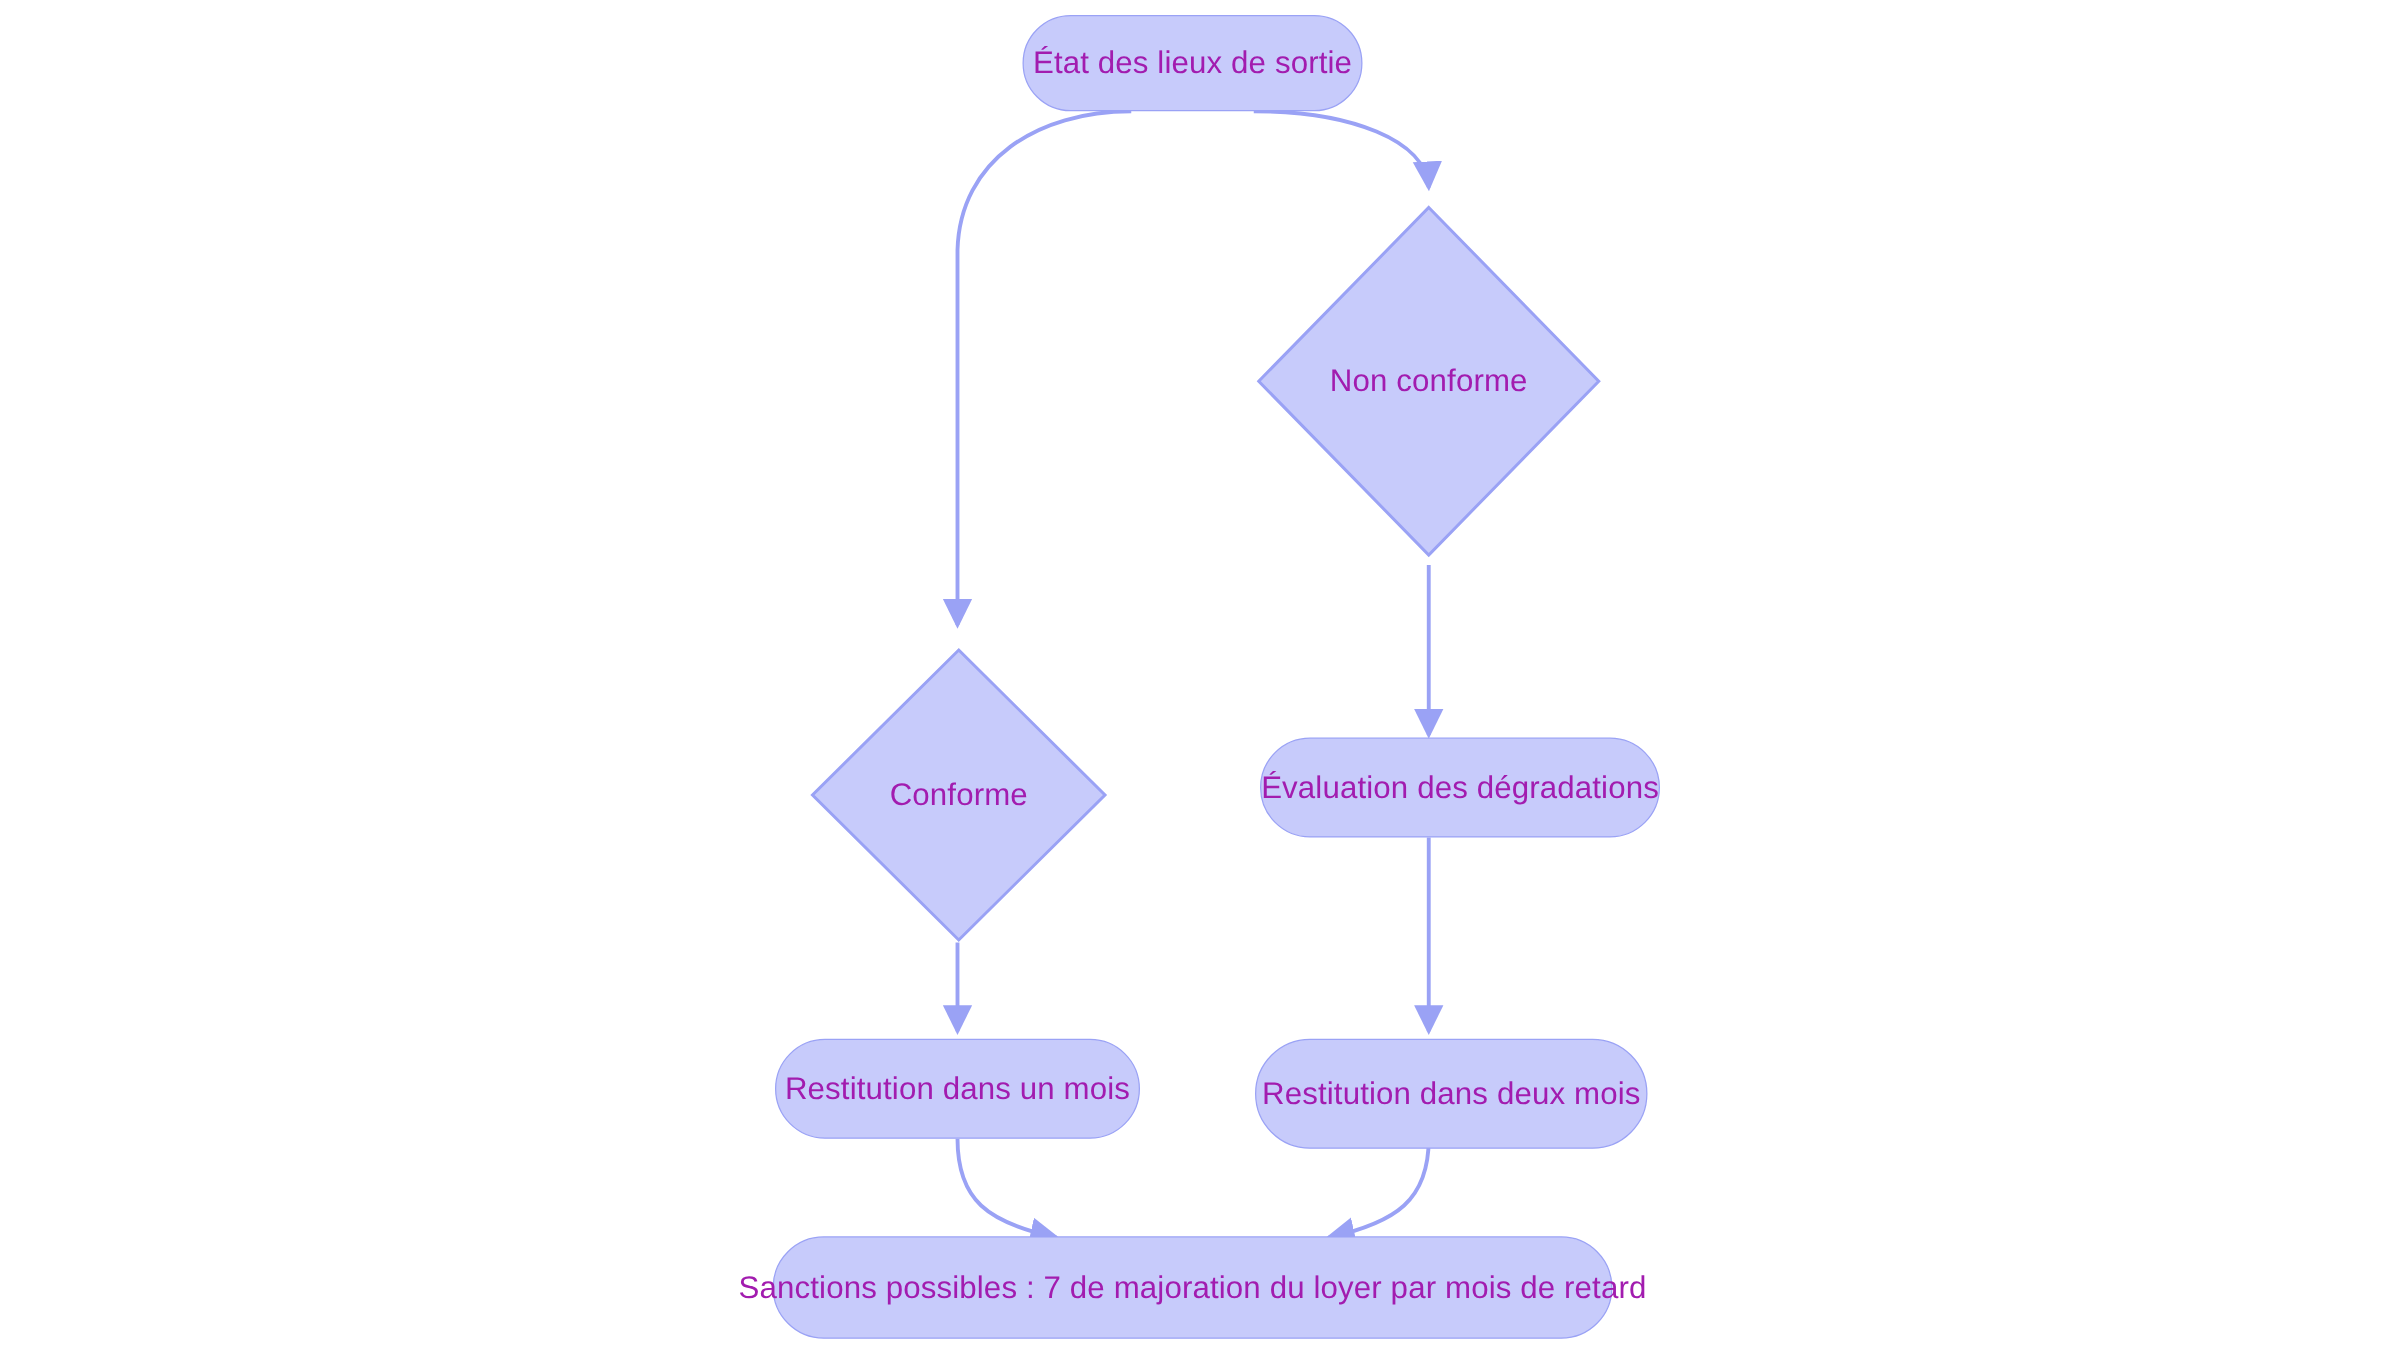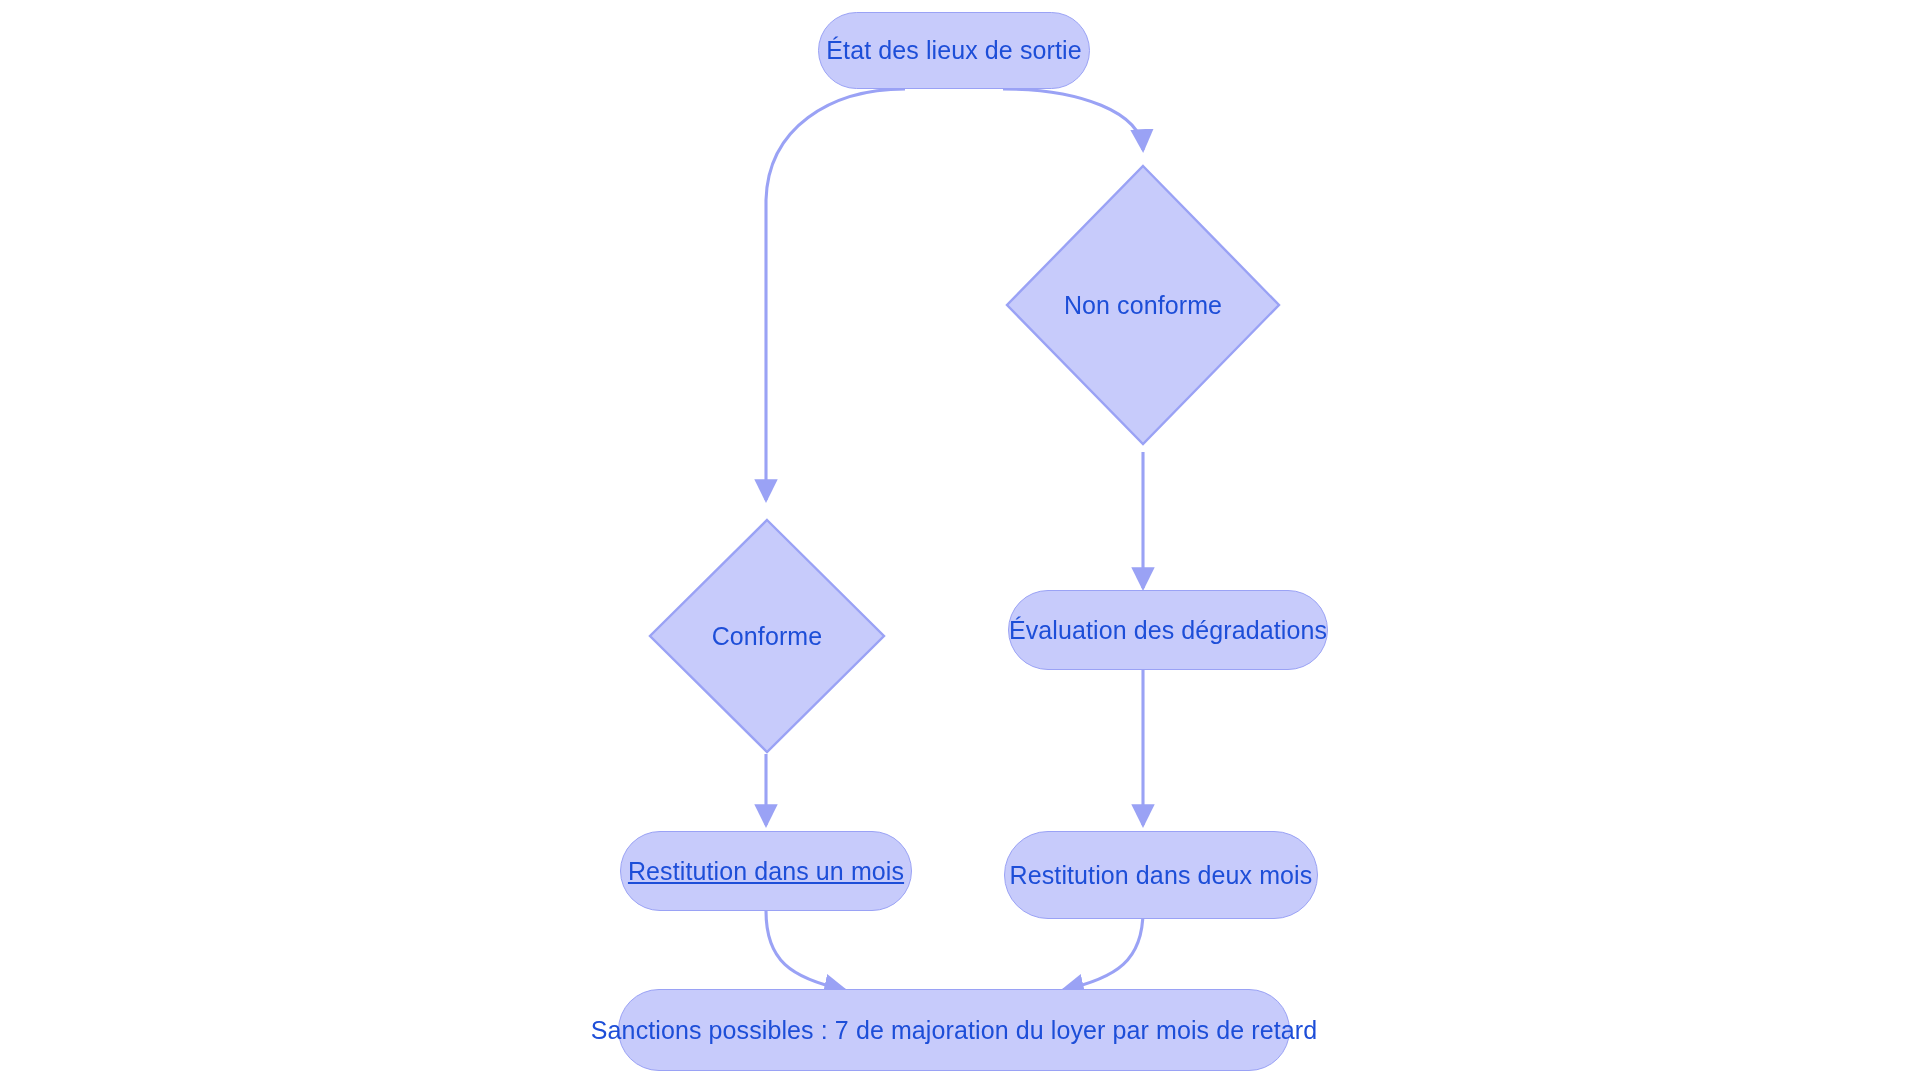--- a/index.html
+++ b/index.html
@@ -23,21 +23,21 @@
     top: 0;
     width: 1920px;
     height: 1083px;
   }
   .node {
     position: absolute;
     box-sizing: border-box;
     display: flex;
     align-items: center;
     justify-content: center;
-    color: #1d4ed8;
+    color: #a21caf;
     font-size: 25px;
     letter-spacing: 0.1px;
     white-space: nowrap;
   }
   .node-pill {
     background: #c7cbfb;
     border: 1.6px solid #9aa2f5;
     border-radius: 999px;
   }
   .node-diamond {
@@ -98,21 +98,21 @@
     <svg class="diamond-shape" viewBox="0 0 276 282" preserveAspectRatio="none">
       <polygon points="138,2 274,141 138,280 2,141" fill="#c7cbfb" stroke="#9aa2f5" stroke-width="2.4"></polygon>
     </svg>
     <span class="diamond-label">Non conforme</span>
   </div>
 
   <div class="node node-pill" style="left:983px; top:590px; width:320px; height:80px;margin-left:25px;">
     <span>Évaluation des dégradations</span>
   </div>
 
-  <div class="node node-pill" style="left:620px; top:831px; width:292px; height:80px;text-decoration:underline;">
+  <div class="node node-pill" style="left:620px; top:831px; width:292px; height:80px;">
     <span>Restitution dans un mois</span>
   </div>
 
   <div class="node node-pill" style="left:1004px; top:831px; width:314px; height:88px;">
     <span>Restitution dans deux mois</span>
   </div>
 
   <div class="node node-pill" style="left:618px; top:989px; width:672px; height:82px;">
     <span>Sanctions possibles : 7 de majoration du loyer par mois de retard</span>
   </div>

